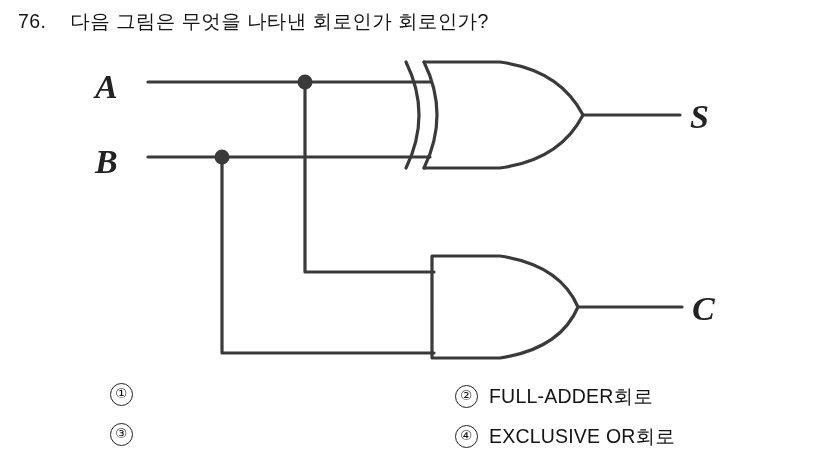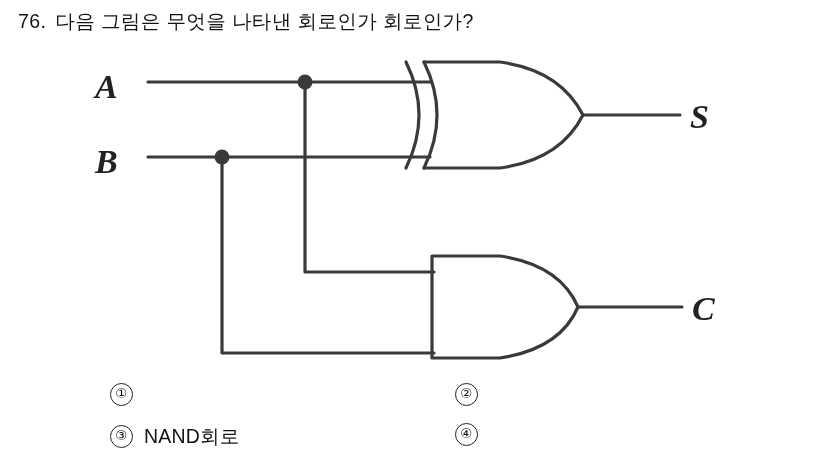--- a/index.html
+++ b/index.html
@@ -18,21 +18,21 @@
   #question-line {
     position: absolute;
     left: 18px;
     top: 8px;
     font-size: 19.5px;
     letter-spacing: 0.4px;
     white-space: nowrap;
     color: #141414;
   }
   #question-line .qnum {
-    margin-right: 9px;
+    margin-right: 24px;
   }
   #circuit-figure {
     position: absolute;
     left: 0px;
     top: 40px;
     width: 826px;
     height: 340px;
   }
   #answers {
     position: absolute;
@@ -119,24 +119,25 @@
   </svg>
 </div>
 
 <div id="answers">
   <div class="answer-row row-1">
     <div class="answer-option col-left">
       <span class="opt-marker">①</span>
     </div>
     <div class="answer-option col-right">
       <span class="opt-marker">②</span>
+      <span class="opt-text">FULL-ADDER회로</span>
     </div>
   </div>
   <div class="answer-row row-2">
     <div class="answer-option col-left">
       <span class="opt-marker">③</span>
-      <span class="opt-text">NAND회로</span>
     </div>
     <div class="answer-option col-right">
       <span class="opt-marker">④</span>
+      <span class="opt-text">EXCLUSIVE OR회로</span>
     </div>
   </div>
 </div>
 
 </body></html>

